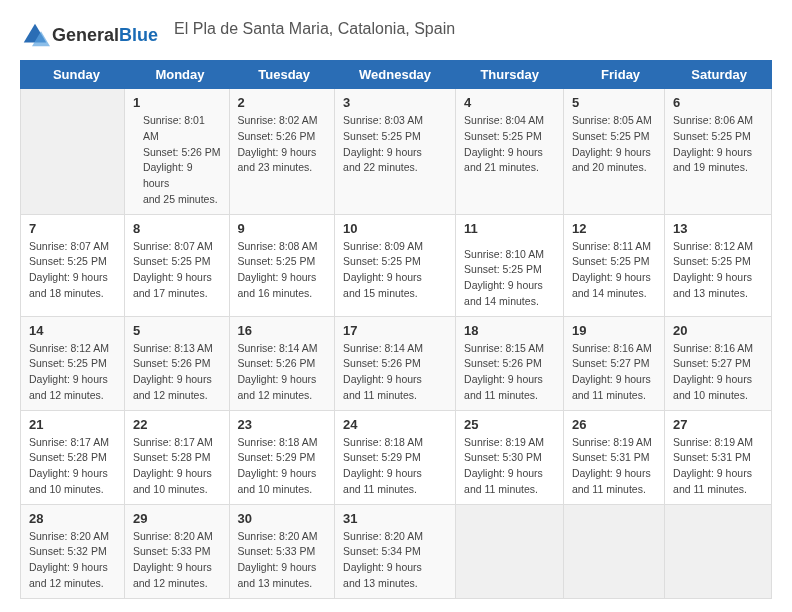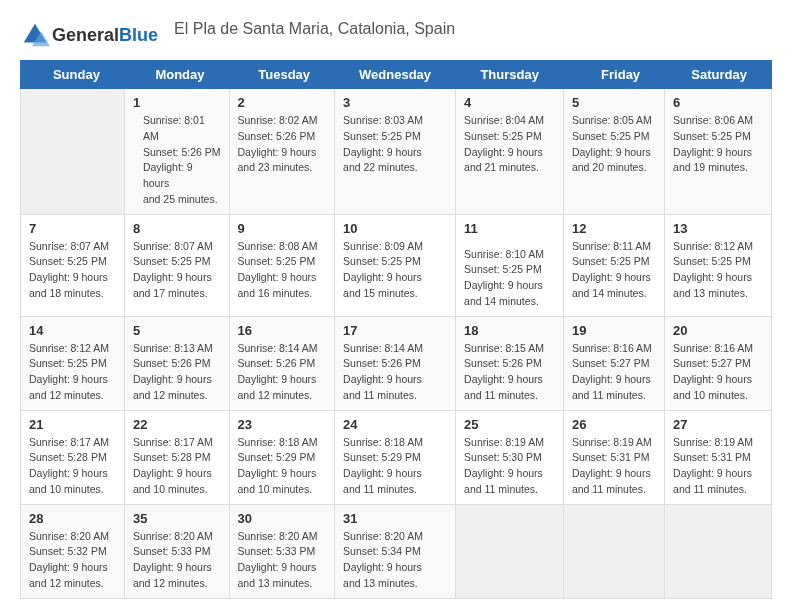--- a/index.html
+++ b/index.html
@@ -322,21 +322,21 @@
       </tr>
       <tr>
         <td>
           <span class="day-number">28</span>
           <div class="day-info" style="white-space: pre-line;">Sunrise: 8:20 AM
 Sunset: 5:32 PM
 Daylight: 9 hours
 and 12 minutes.</div>
         </td>
         <td>
-          <span class="day-number">35</span>
+          <span class="day-number">29</span>
           <div class="day-info" style="white-space: pre-line;">Sunrise: 8:20 AM
 Sunset: 5:33 PM
 Daylight: 9 hours
 and 12 minutes.</div>
         </td>
         <td>
           <span class="day-number">30</span>
           <div class="day-info" style="white-space: pre-line;">Sunrise: 8:20 AM
 Sunset: 5:33 PM
 Daylight: 9 hours

